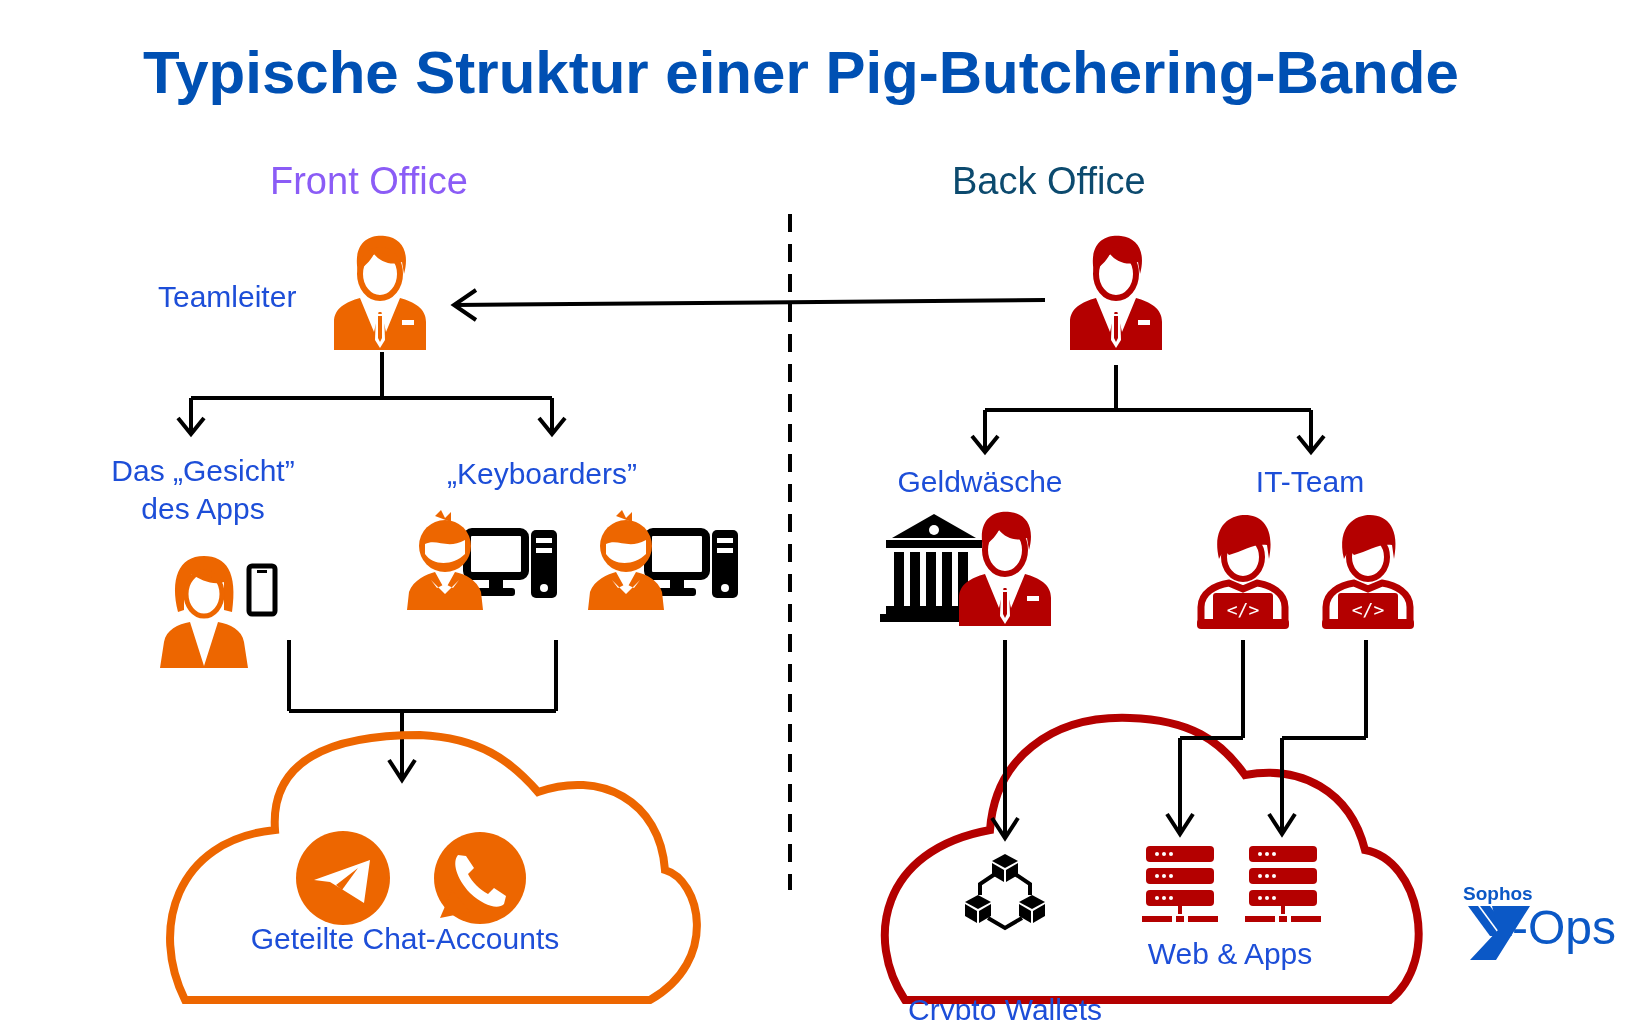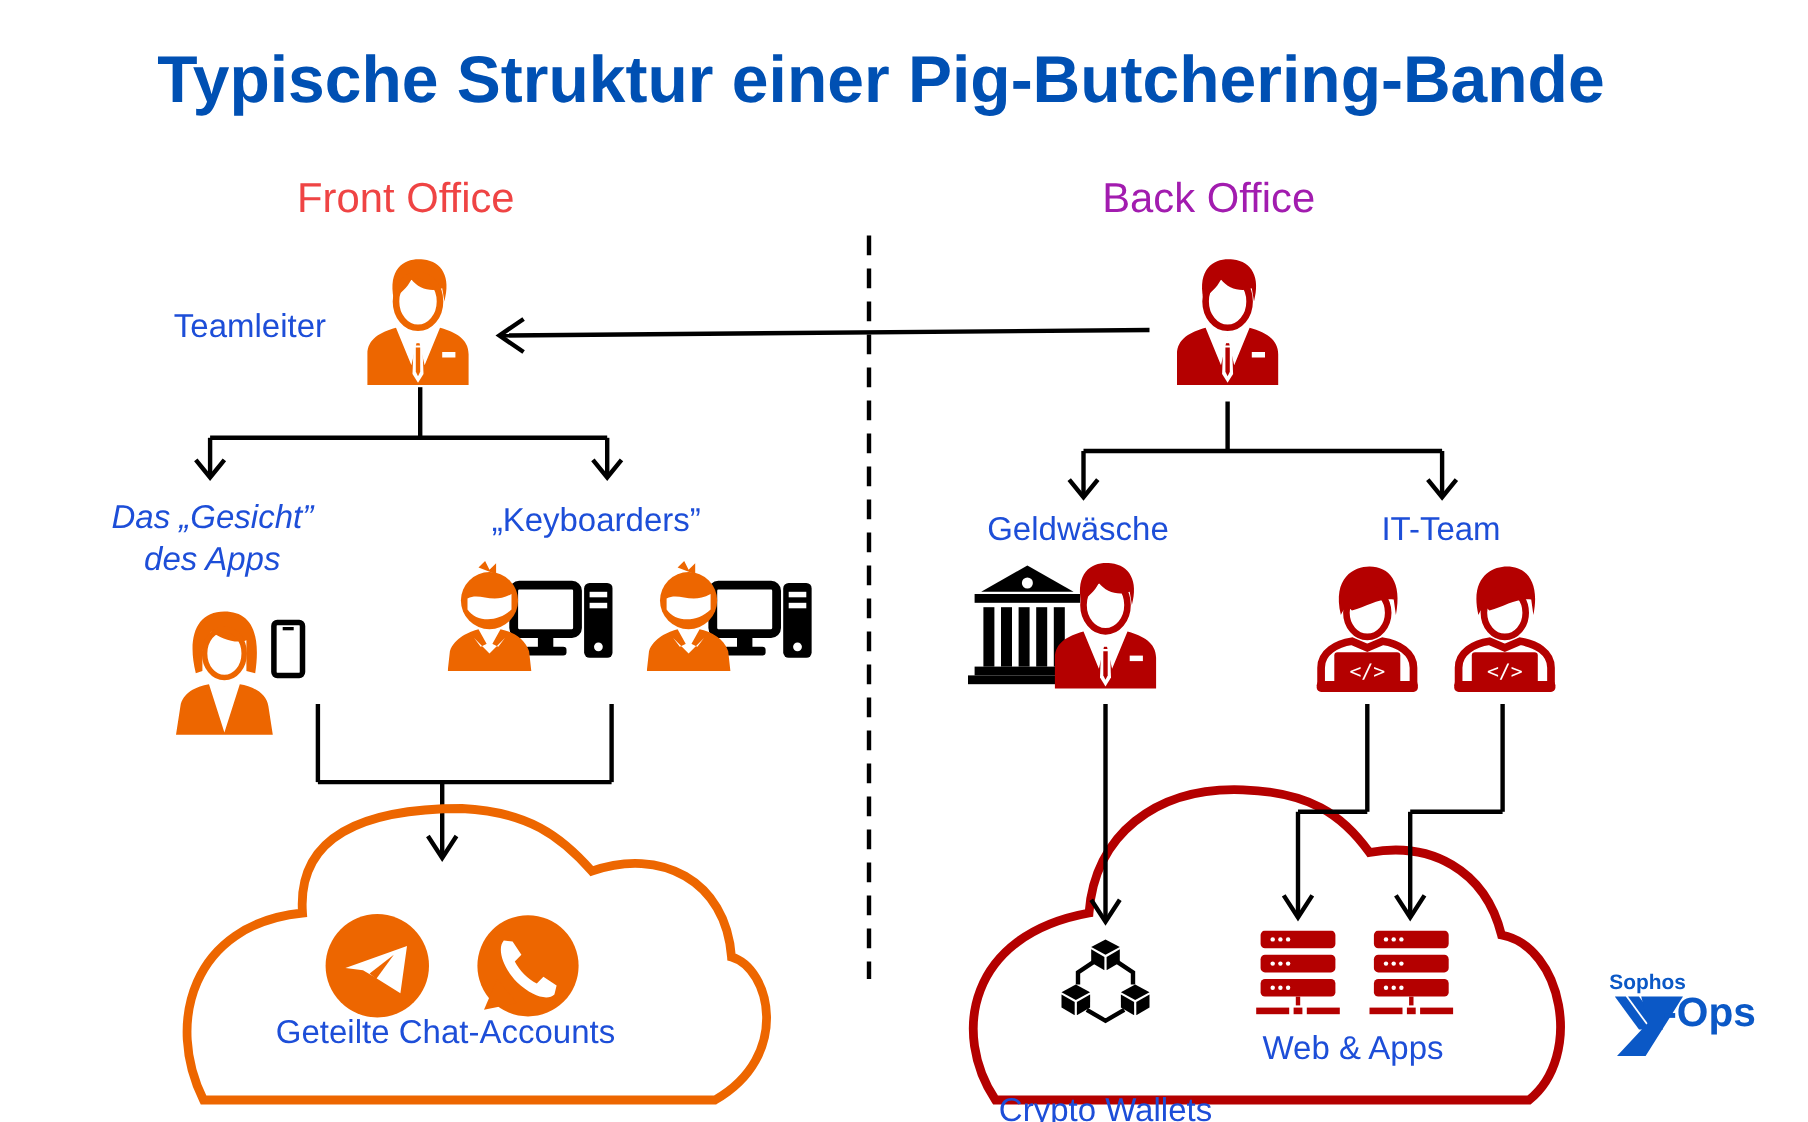--- a/index.html
+++ b/index.html
@@ -1,25 +1,25 @@
 <!DOCTYPE html>
 <html><head>
 <meta charset="utf-8">
 <style>
   html, body { margin: 0; padding: 0; background: #ffffff; }
   body { width: 1644px; height: 1020px; position: relative; overflow: hidden; font-family: "Liberation Sans", "DejaVu Sans", sans-serif; }
   .abs { position: absolute; }
   .title { left: 115px; top: 38px; font-size: 60px; font-weight: 700; color: #0050b3; letter-spacing: 0px; white-space: nowrap; margin-left: 28px; }
   .section { font-size: 38px; white-space: nowrap; }
-  .front { left: 270px; top: 160px; color: #ef4444; }
-  .back { left: 1002px; top: 160px; color: #a21caf; }
+  .front { left: 270px; top: 160px; color: #8b5cf6; }
+  .back { left: 952px; top: 160px; color: #0c4a6e; }
   .lbl { font-size: 30px; color: #1d4ed8; white-space: nowrap; text-align: center; line-height: 38px; }
   svg.diagram { position: absolute; left: 0; top: 0; }
   .logo-top { left: 1463px; top: 883px; font-size: 19px; color: #0b58c6; font-weight: 700; }
-  .logo-x { left: 1470px; top: 903px; font-size: 37px; color: #0b58c6; font-weight: 700; font-style: italic; }
+  .logo-x { left: 1470px; top: 903px; font-size: 48px; color: #0b58c6; font-weight: 400; font-style: italic; }
 </style>
 </head>
 <body>
 
 <div class="abs title">Typische Struktur einer Pig-Butchering-Bande</div>
 <div class="abs section front">Front Office</div>
 <div class="abs section back">Back Office</div>
 
 <svg class="diagram" width="1644" height="1020" viewBox="0 0 1644 1020">
   <defs>
@@ -189,21 +189,21 @@
 
   <g fill="#0b58c6">
     <path d="M1468 906 L1478 906 L1500 936 L1490 936 Z"></path>
     <path d="M1480 906 L1490 906 L1512 936 L1502 936 Z"></path>
     <path d="M1492 906 L1530 906 L1496 960 L1470 960 L1498 930 Z"></path>
   </g>
 </svg>
 
 <div class="abs lbl" style="left:158px; top:278px;">Teamleiter</div>
 
-<div class="abs lbl" style="left:88px; top:452px; width:210px;font-style:italic;">
+<div class="abs lbl" style="left:98px; top:452px; width:210px;">
   <div>Das „Gesicht”</div>
   <div>des Apps</div>
 </div>
 
 <div class="abs lbl" style="left:427px; top:455px; width:230px;">„Keyboarders”</div>
 
 <div class="abs lbl" style="left:230px; top:920px; width:350px;">Geteilte Chat-Accounts</div>
 
 <div class="abs lbl" style="left:880px; top:463px; width:200px;text-align:center;">Geldwäsche</div>
 <div class="abs lbl" style="left:1230px; top:463px; width:160px;">IT-Team</div>

